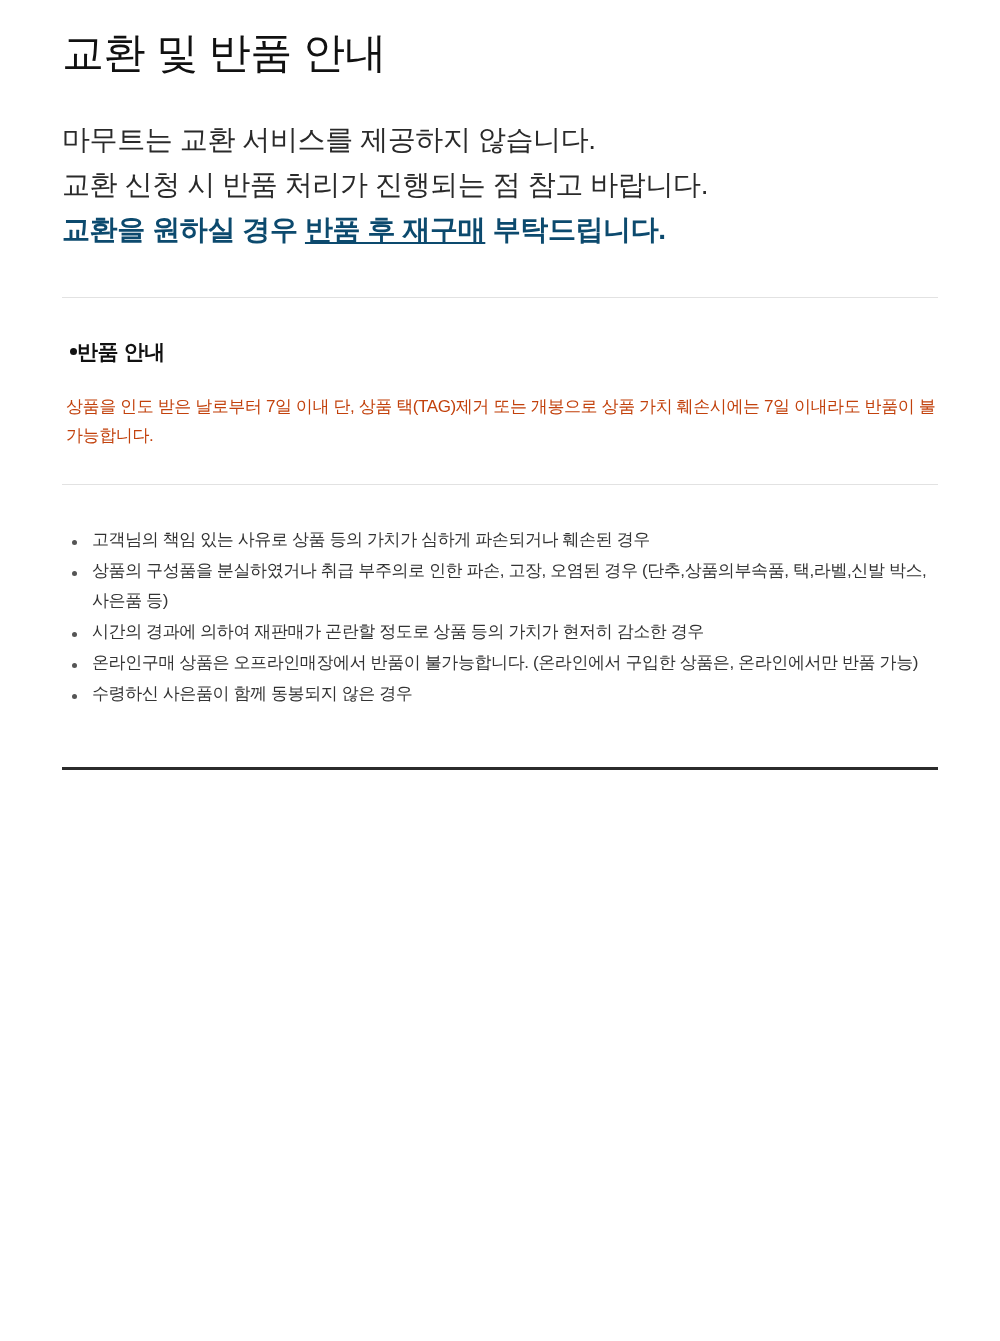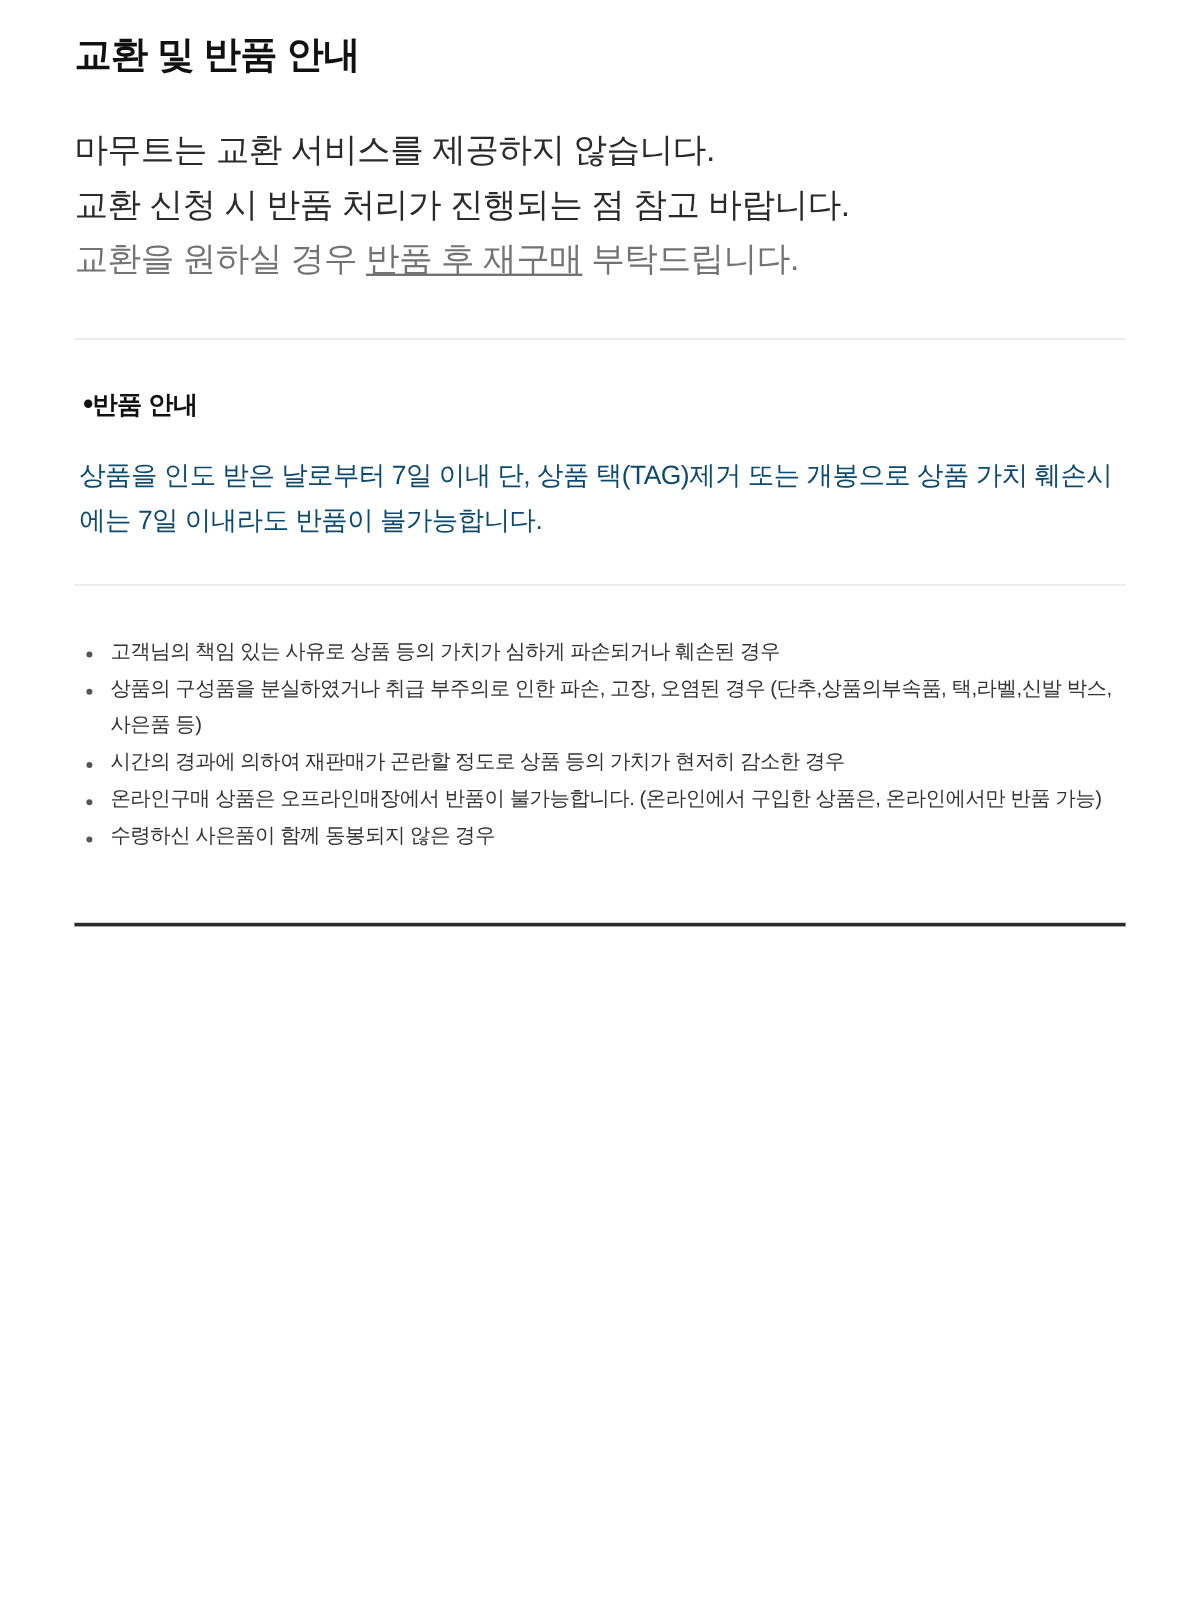--- a/index.html
+++ b/index.html
@@ -16,40 +16,40 @@
     -webkit-font-smoothing: antialiased;
   }
   .page {
     position: relative;
     width: 1000px;
     min-height: 1341px;
     box-sizing: border-box;
     padding: 26px 62px 0 62px;
   }
   .page-title {
-    font-size: 31px;
-    font-weight: 700;
+    font-size: 42px;
+    font-weight: 400;
     letter-spacing: -0.5px;
     line-height: 1.3;
     margin: 0 0 36px 0;
     color: #111111;
   }
   .intro {
     font-size: 28px;
     line-height: 1.62;
     letter-spacing: -0.4px;
     color: #2a2a2a;
     margin: 0 0 44px 0;
   }
   .intro .line {
     display: block;
   }
   .intro .strong-line {
-    font-weight: 400;
-    color: #737373;
+    font-weight: 700;
+    color: #0c4a6e;
   }
   .intro .underline {
     text-decoration: underline;
     text-underline-offset: 3px;
   }
   .divider {
     border: 0;
     border-top: 1px solid #e2e2e2;
     margin: 0 0 40px 0;
   }
@@ -69,24 +69,24 @@
   }
   .section-heading .bullet-dot {
     width: 7px;
     height: 7px;
     border-radius: 50%;
     background: #111111;
     flex: 0 0 auto;
     margin-top: 10px;
   }
   .body-text {
-    font-size: 22px;
+    font-size: 17px;
     line-height: 1.72;
     letter-spacing: -0.4px;
-    color: #0c4a6e;
+    color: #c2410c;
     margin: 0;
     padding-left: 4px;
   }
   ul.sub-list {
     list-style: none;
     margin: 0;
     padding: 0 0 0 4px;
   }
   ul.sub-list > li {
     position: relative;

